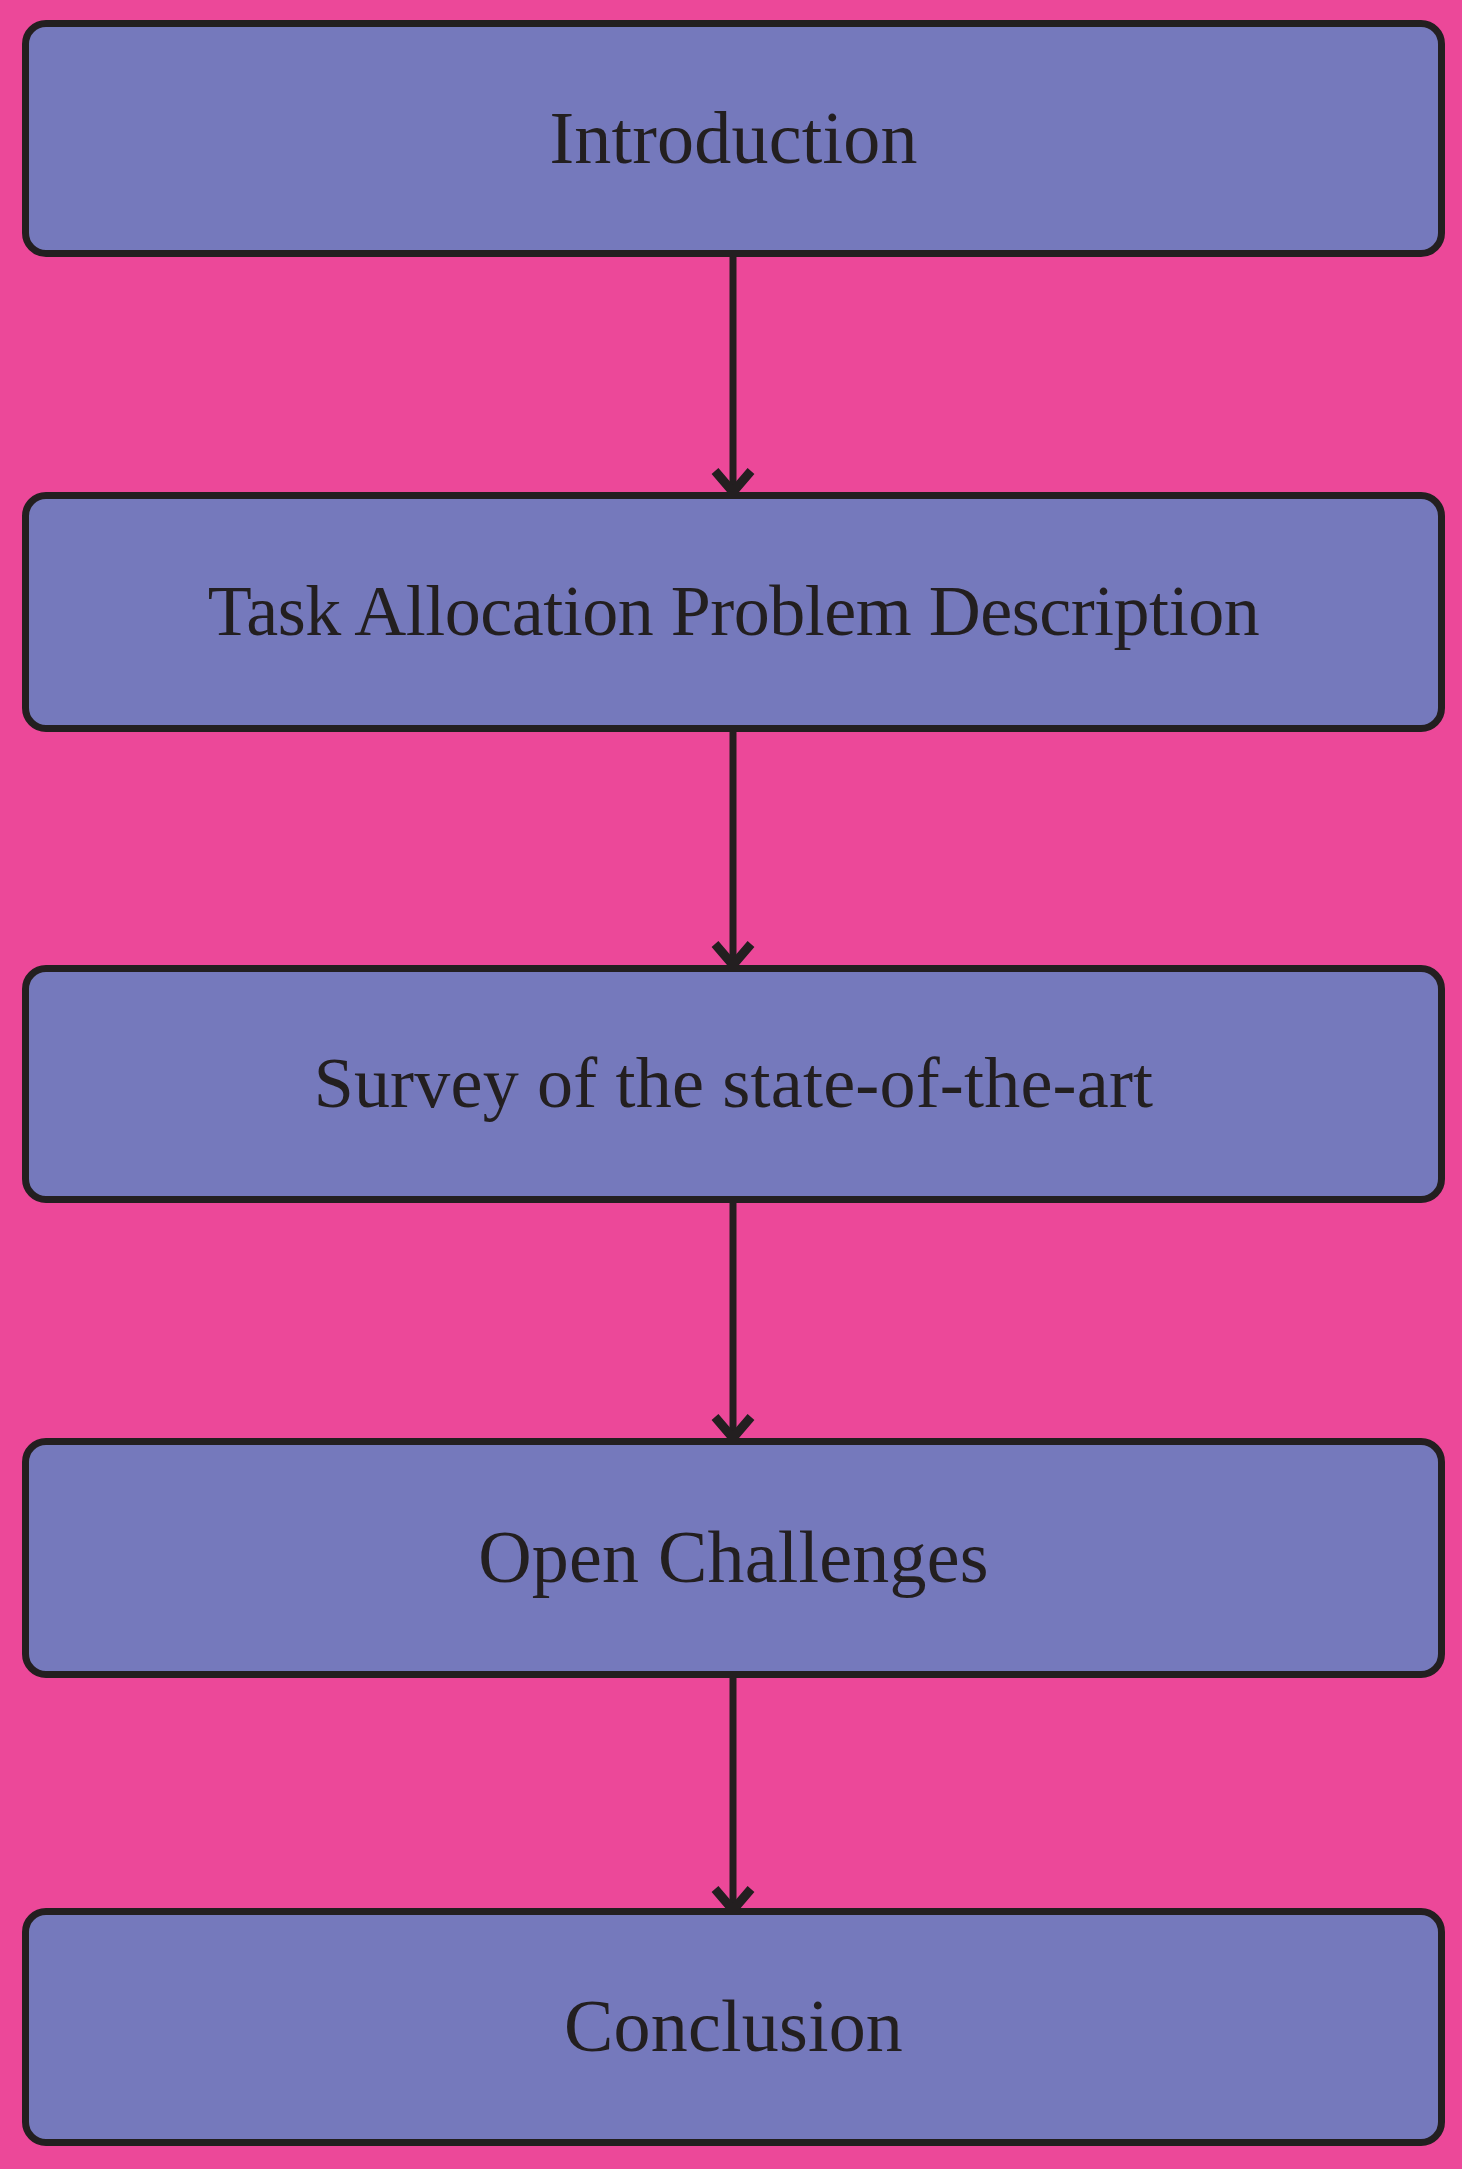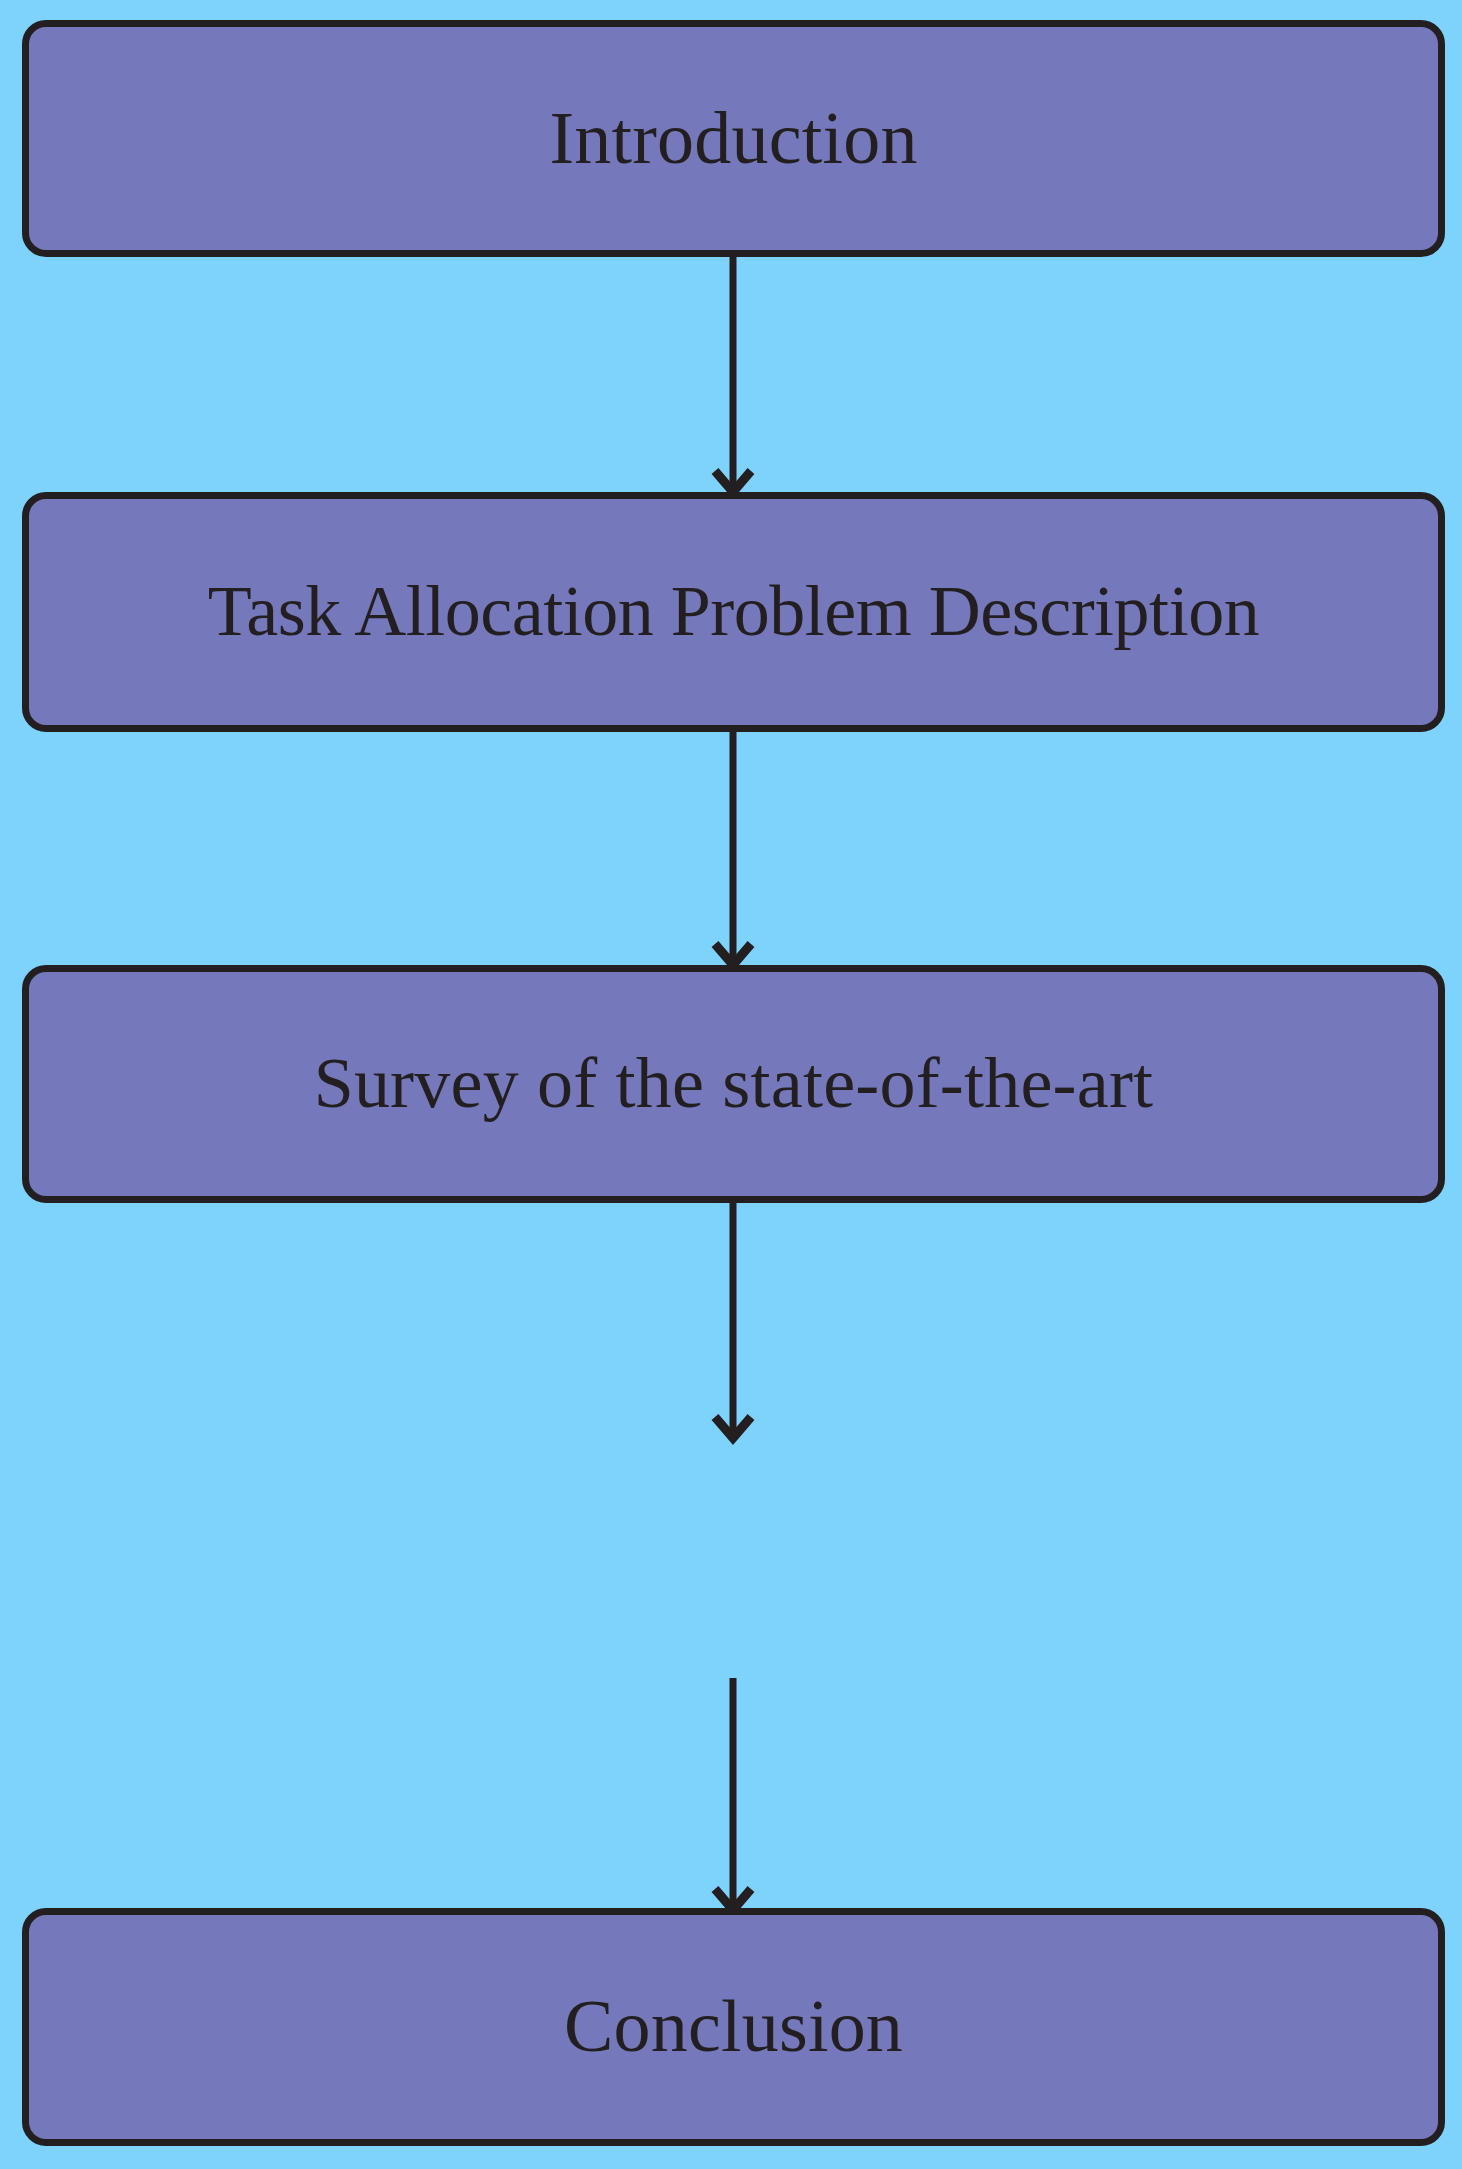--- a/index.html
+++ b/index.html
@@ -11,21 +11,21 @@
   body {
     width: 1462px;
     height: 2169px;
     overflow: hidden;
     font-family: "Liberation Serif", "DejaVu Serif", serif;
   }
   #flowchart {
     position: relative;
     width: 1462px;
     height: 2169px;
-    background: #7dd3fc;
+    background: #ec4899;
   }
   .node {
     position: absolute;
     left: 22px;
     width: 1423px;
     box-sizing: border-box;
     background: #7579bc;
     border: 7px solid #231f20;
     border-radius: 24px;
     display: flex;
@@ -98,18 +98,21 @@
   </div>
 
   <div class="node" id="node-2">
     <span class="node-label">Survey of the state-of-the-art</span>
   </div>
 
   <div class="node" id="node-1">
     <span class="node-label">Task Allocation Problem Description</span>
   </div>
 
+  <div class="node" id="node-3">
+    <span class="node-label">Open Challenges</span>
+  </div>
 
   <div class="node" id="node-4">
     <span class="node-label">Conclusion</span>
   </div>
 
 </div>
 
 </body></html>

